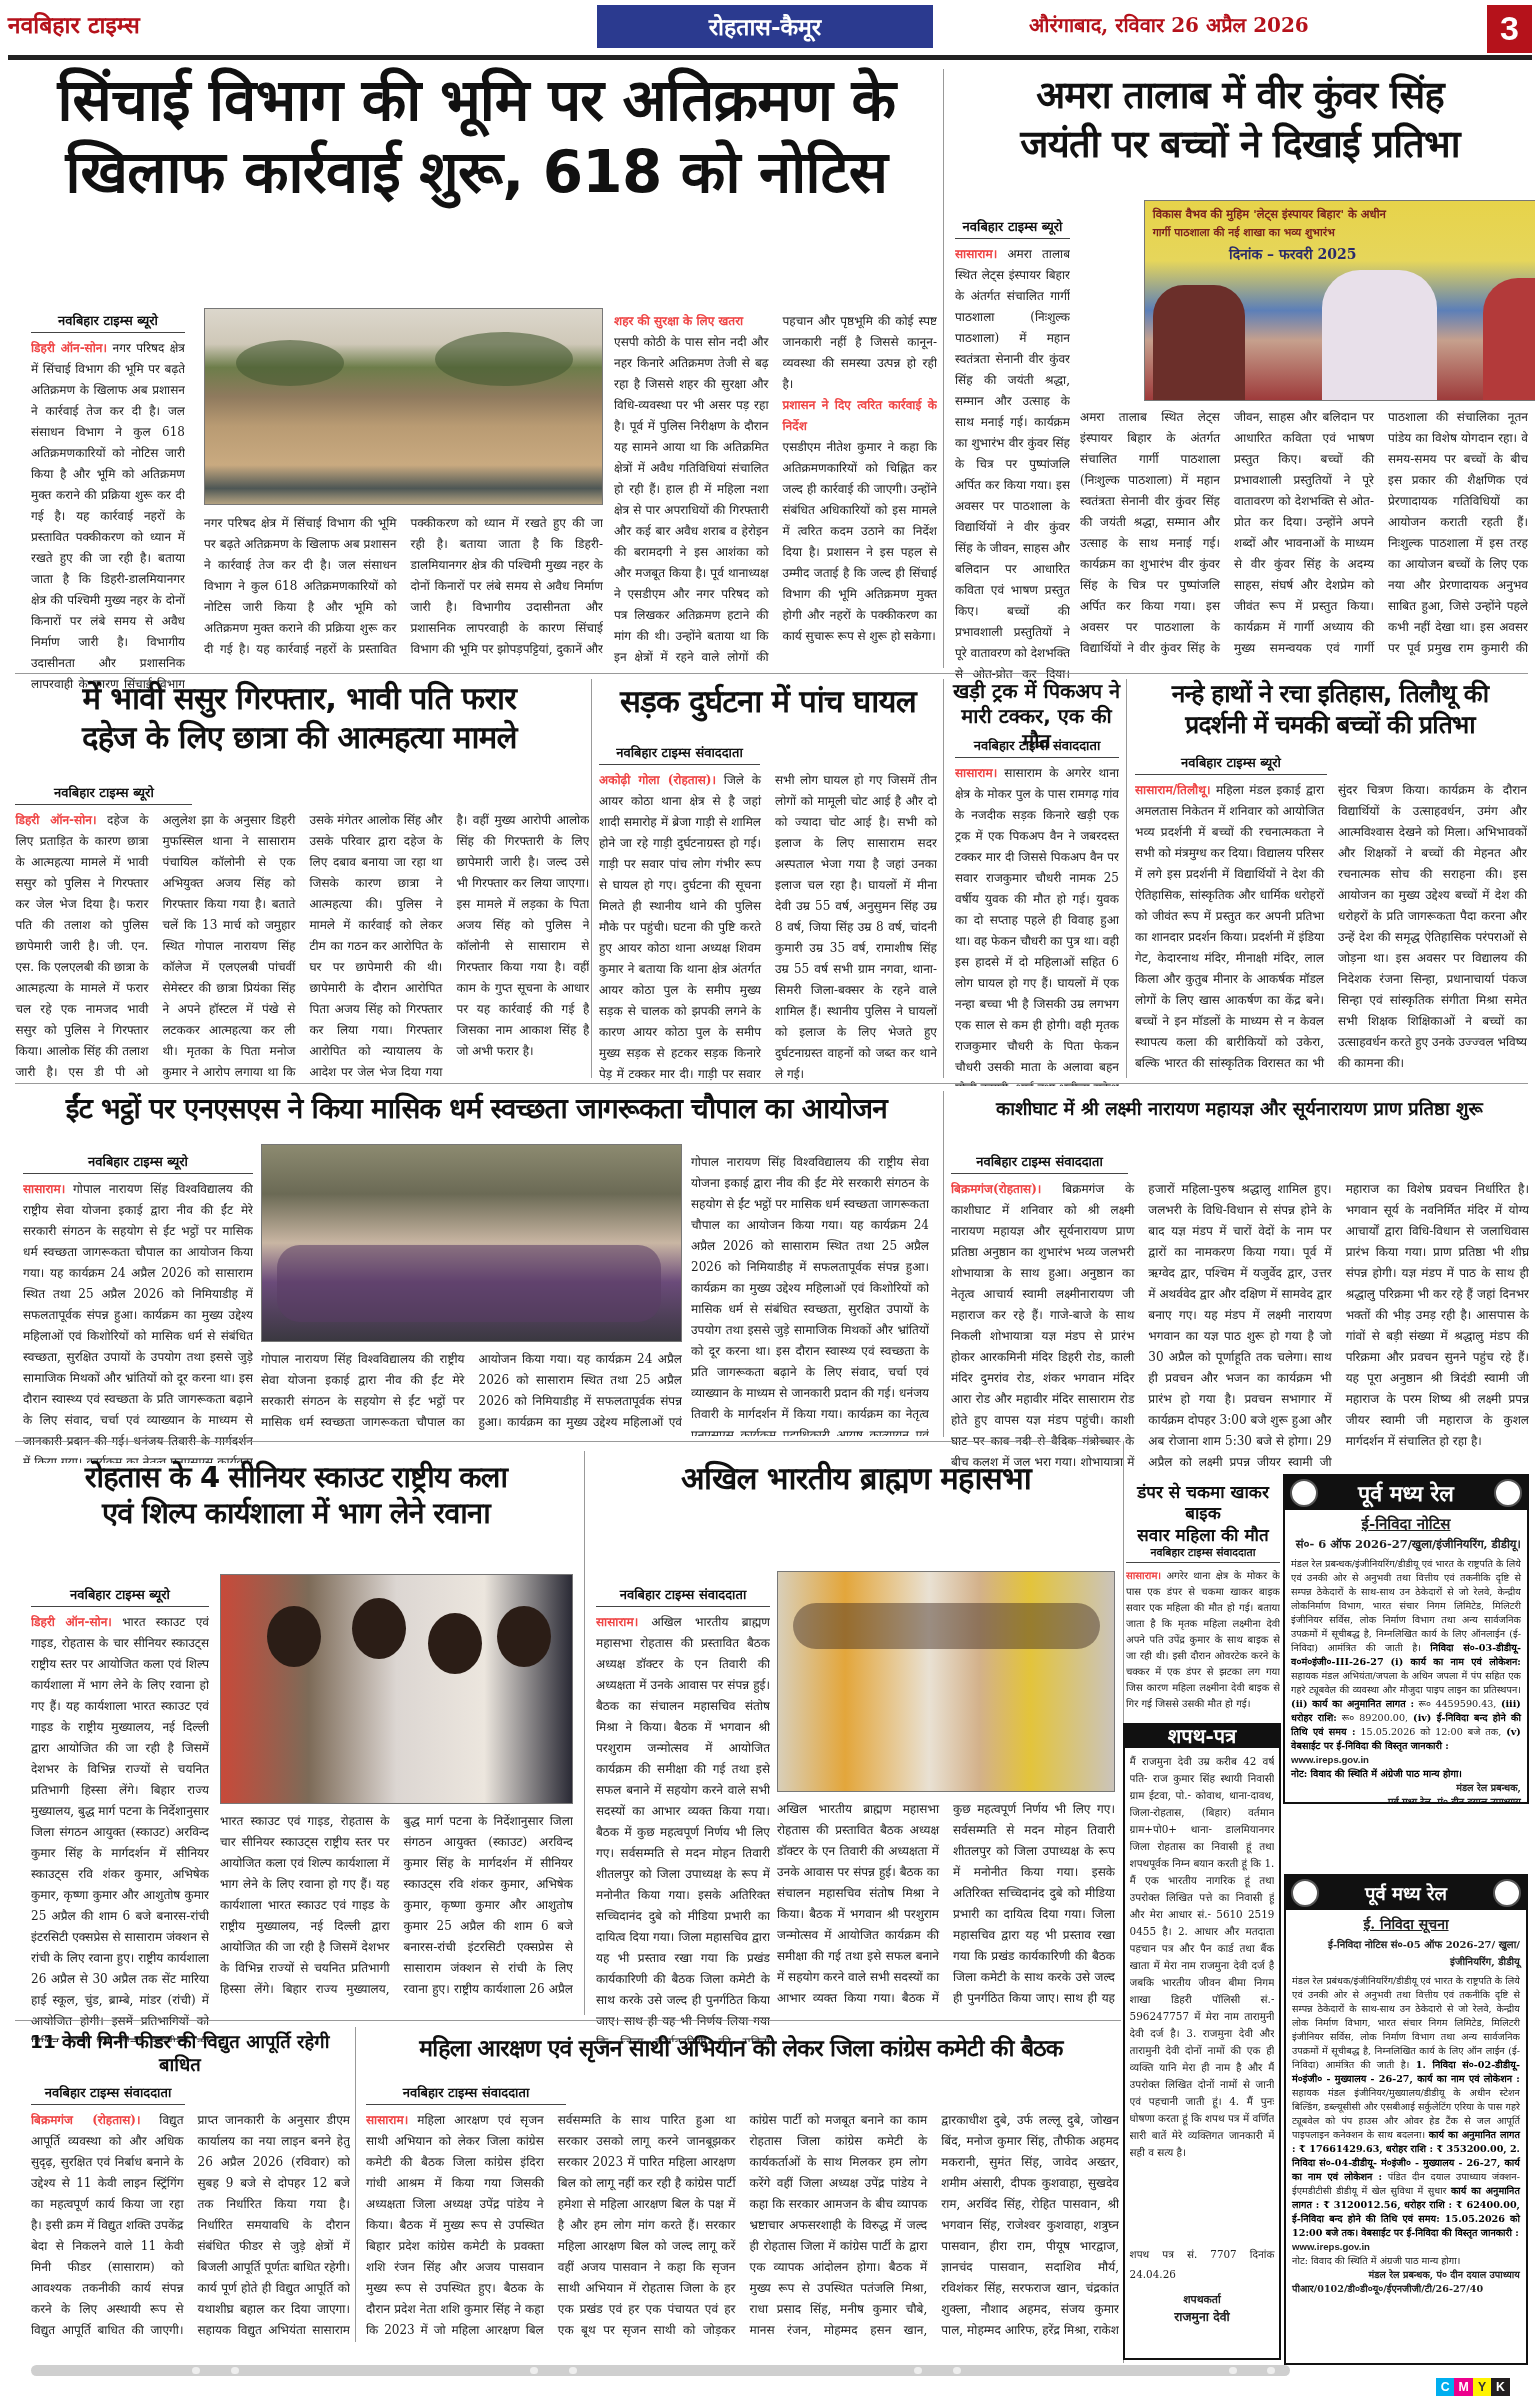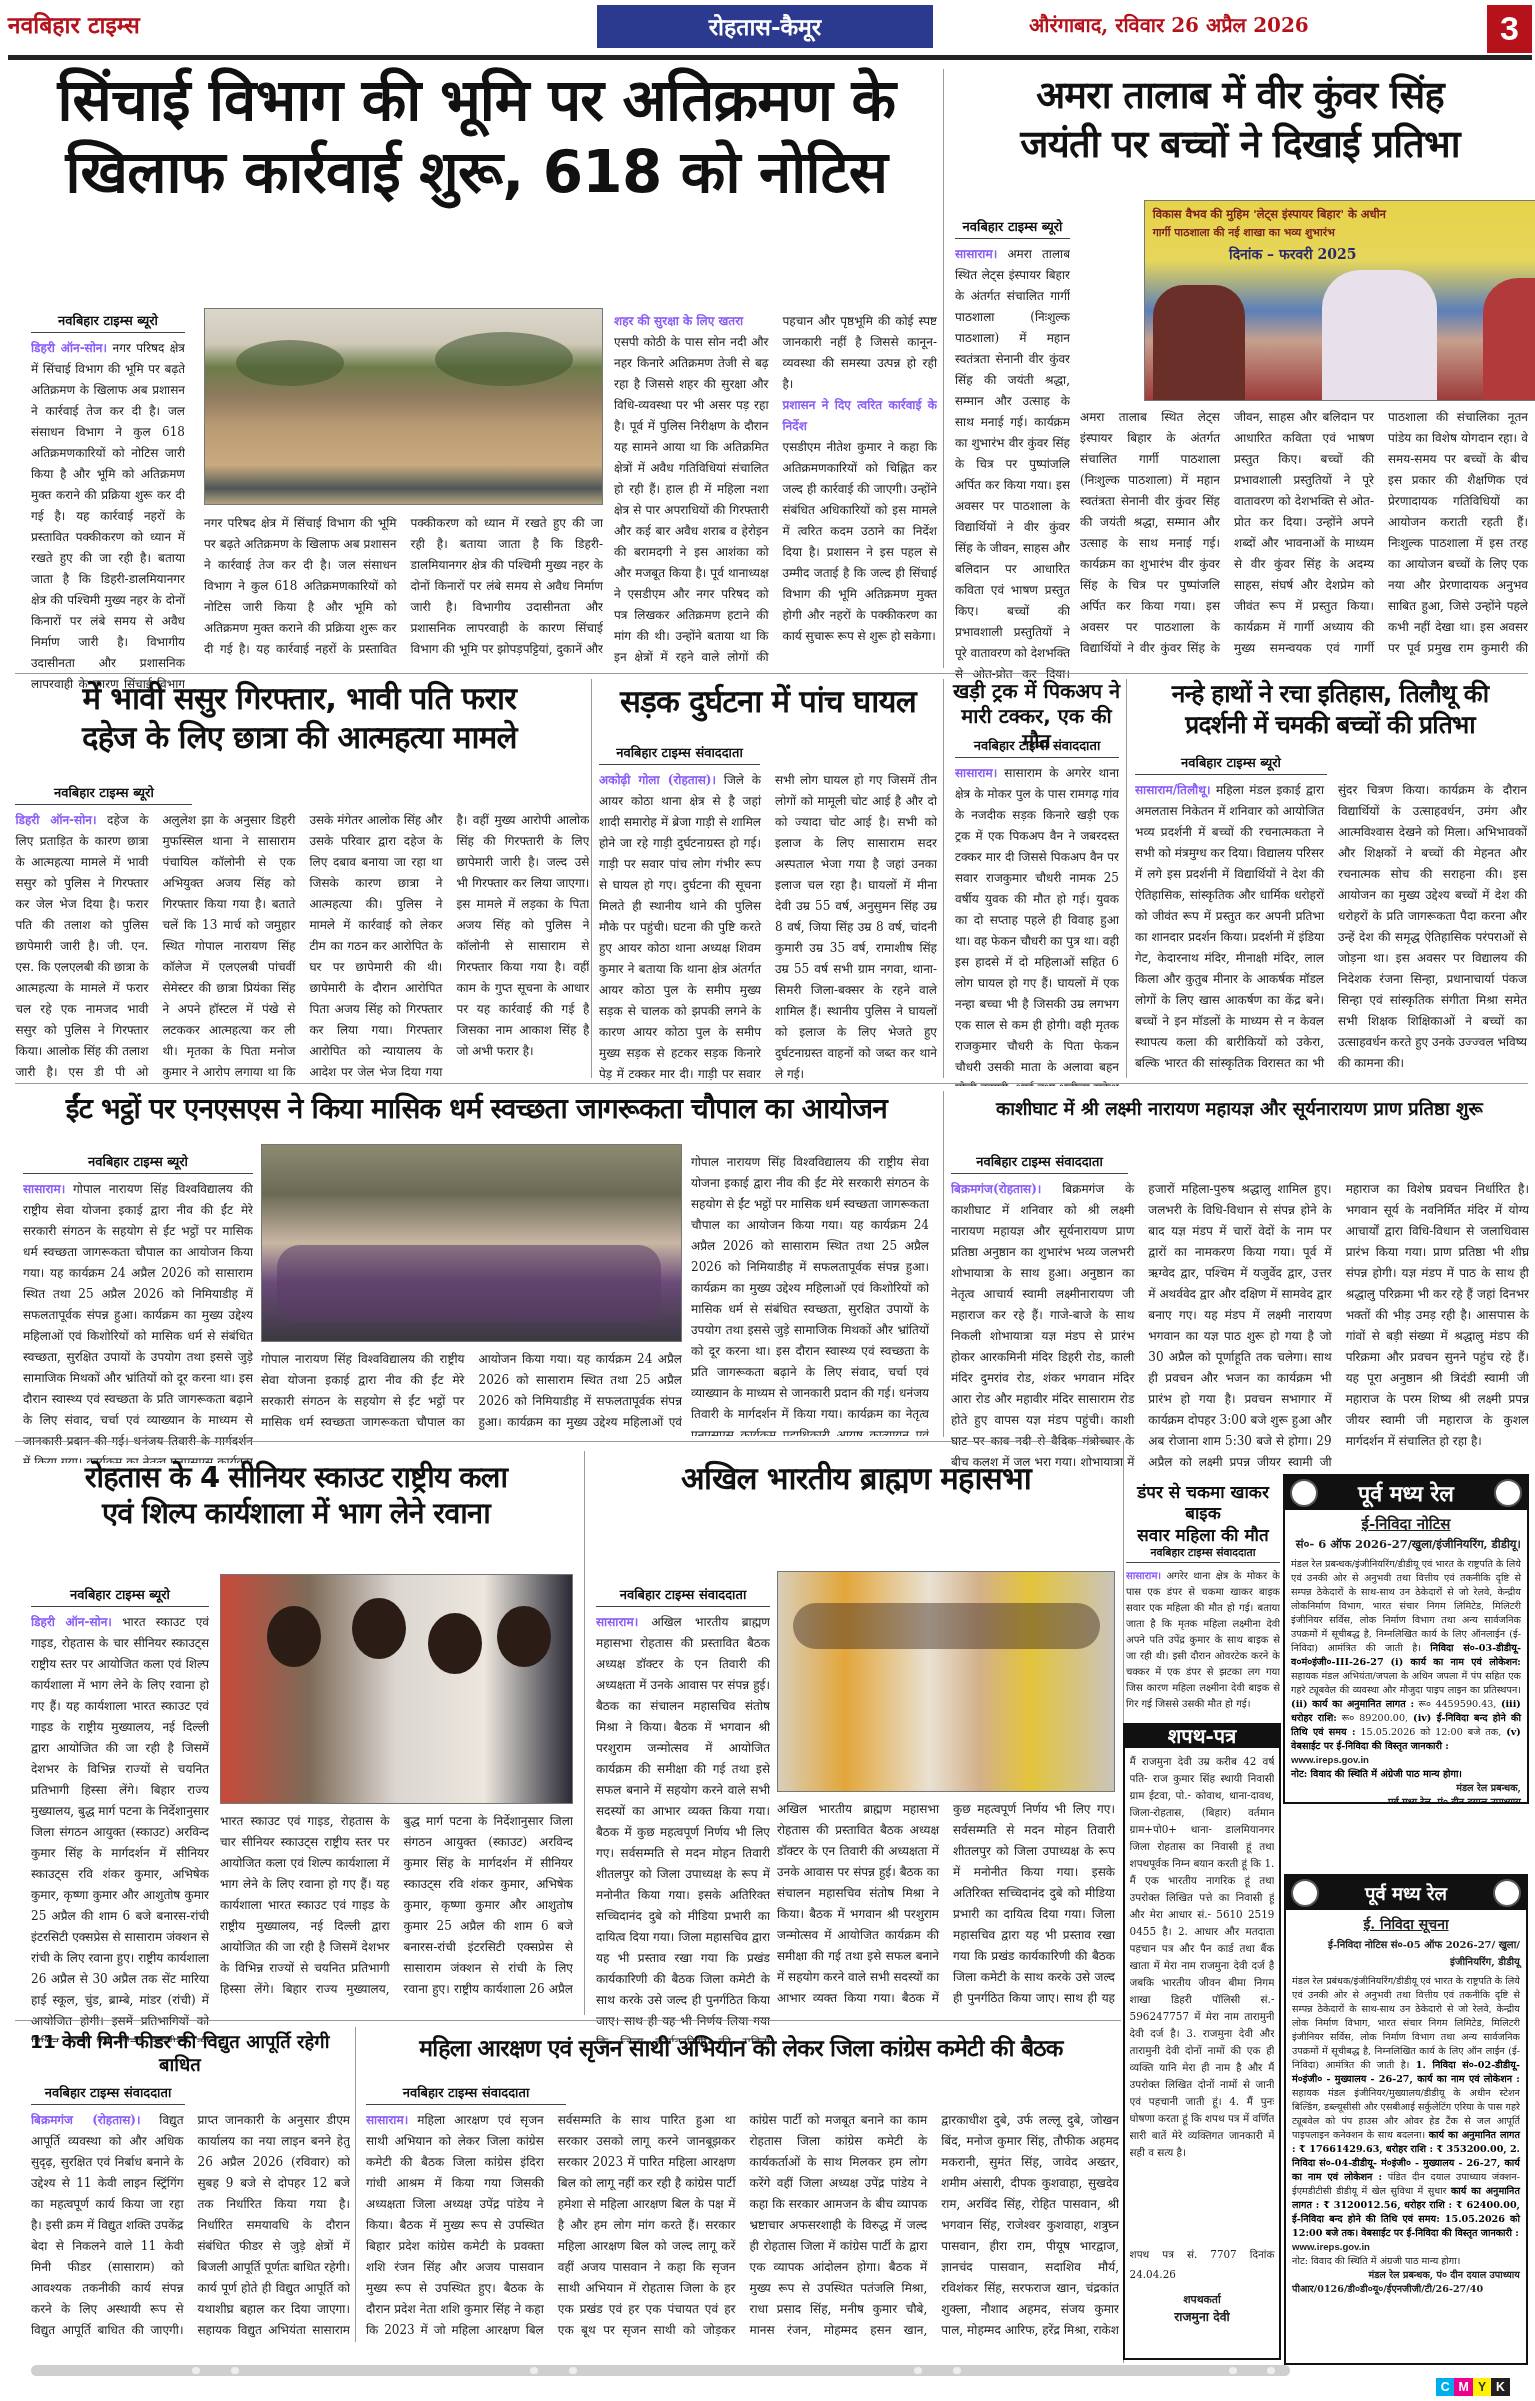--- a/index.html
+++ b/index.html
@@ -18,21 +18,21 @@
 .hl-xl{font-size:58px;line-height:1.24;letter-spacing:-0.8px}
 .hl-l{font-size:38px;line-height:1.28;letter-spacing:-0.8px}
 .hl-m{font-size:31px;line-height:1.25;letter-spacing:-0.8px}
 .hl-s{font-size:24.6px;line-height:1.25;letter-spacing:-0.8px}
 .hl-xs{font-size:20px;line-height:1.25}
 .center{text-align:center}
 
 .byline{font-size:13px;font-weight:bold;border-bottom:1.5px solid #444;padding-bottom:3px;text-align:center;margin-bottom:4.6px;font-family:"DejaVu Serif",serif}
 
 .body{font-size:12px;line-height:21px;text-align:justify;font-family:"DejaVu Serif",serif;color:#222;overflow:hidden}
-.body b{font-weight:bold;color:#8b5cf6}
+.body b{font-weight:bold;color:#ef4444}
 .cols2{column-count:2;column-gap:14px}
 .cols3{column-count:3;column-gap:14px}
 .cols4{column-count:4;column-gap:14px}
 
 .photo{border:1.5px solid #777;overflow:hidden}
 .ph-land{background:linear-gradient(180deg,#dcd7cc 0%,#cfc8b8 18%,#6d7d4a 30%,#8f7a5e 45%,#b99b73 60%,#c9aa80 80%,#4e5755 92%,#b4a382 100%)}
 .ph-event{background:linear-gradient(180deg,#e7d34a 0%,#e6d65b 30%,#5c7fb8 55%,#c6a08d 70%,#9e3b3b 100%)}
 .ph-crowd{background:linear-gradient(180deg,#8c8a70 0%,#6b6a55 25%,#c9b6a3 50%,#6b4b7a 70%,#3a3840 100%)}
 .ph-scouts{background:linear-gradient(90deg,#c84a3a 0%,#7d6b58 25%,#dcd6d2 50%,#ece6de 75%,#2a2a35 100%)}
 .ph-meeting{background:linear-gradient(90deg,#d9cfb9 0%,#e3a63b 20%,#e9e1d3 45%,#d3b18a 60%,#e3c43b 75%,#cbc4bb 100%)}
@@ -279,21 +279,21 @@
       <b>धरोहर राशि : ₹ 353200.00,</b>
       <b>2. निविदा सं०-04-डीडीयू- मं०इंजी० - मुख्यालय - 26-27, कार्य का नाम एवं लोकेशन :</b>
       <span>पंडित दीन दयाल उपाध्याय जंक्शन-ईएमडीटीसी डीडीयू में खेल सुविधा में सुधार</span>
       <b>कार्य का अनुमानित लागत : ₹ 3120012.56,</b>
       <b>धरोहर राशि : ₹ 62400.00,</b>
       <b>ई-निविदा बन्द होने की तिथि एवं समय: 15.05.2026 को 12:00 बजे तक।</b>
       <b>वेबसाईट पर ई-निविदा की विस्तृत जानकारी :</b><br>
       <span class="notice-link">www.ireps.gov.in</span><br>
       <span>नोट: विवाद की स्थिति में अंग्रजी पाठ मान्य होगा।</span>
       <div class="sign">मंडल रेल प्रबन्धक, पं० दीन दयाल उपाध्याय</div>
-      <div style="font-weight:bold">पीआर/0126/डी०डी०यू०/ईएनजीजी/टी/26-27/40</div>
+      <div style="font-weight:bold">पीआर/0102/डी०डी०यू०/ईएनजीजी/टी/26-27/40</div>
     </div>
   </div>
 </div>
 
 <div class="abs hrule" style="left:15.4px;top:2020px;width:1106px"></div>
 
 <div class="abs" style="left:10.8px;top:2030px;width:338px">
   <div class="hl hl-xs center" style="font-size:18.4px">11 केवी मिनी फीडर की विद्युत आपूर्ति रहेगी बाधित</div>
 </div>
 <div class="abs" style="left:31px;top:2083px;width:319px">

